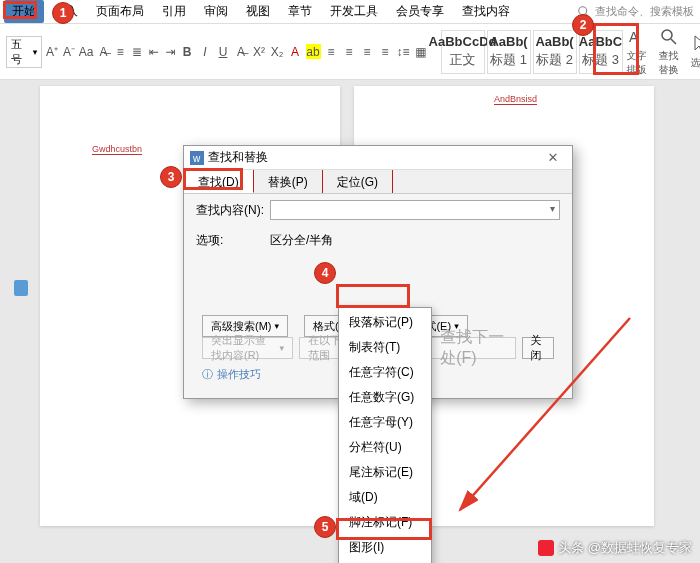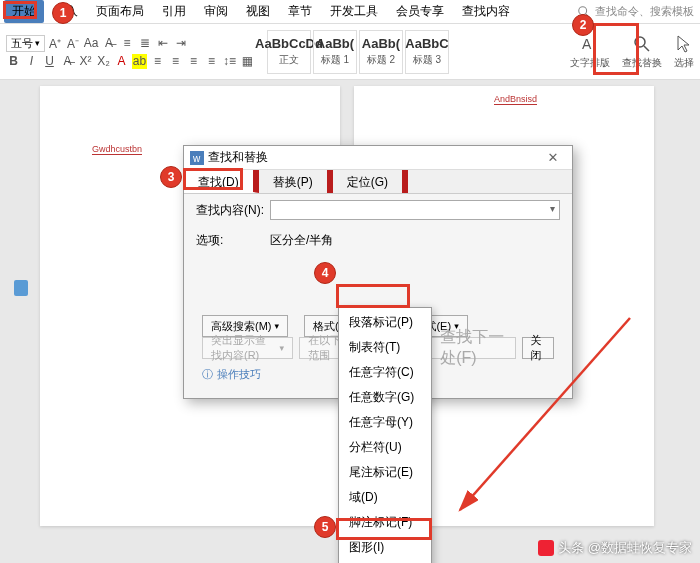--- a/index.html
+++ b/index.html
@@ -5,47 +5,47 @@
 * { box-sizing: border-box; margin: 0; padding: 0; font-family: "Microsoft YaHei", sans-serif; }
 body { width: 700px; height: 563px; background: #f0f0f0; overflow: hidden; position: relative; }
 
 .ribbon-tabs { display: flex; height: 24px; background: #fff; border-bottom: 1px solid #ddd; font-size: 12px; align-items: center; padding-left: 4px; gap: 2px; }
 .ribbon-tab { padding: 3px 8px; cursor: pointer; }
 .ribbon-tab.active { background: #4a7ebb; color: #000000; border-radius: 2px; }
 .ribbon-search { margin-left: auto; display: flex; align-items: center; gap: 4px; padding-right: 6px; color: #888; font-size: 11px; }
 .ribbon-search .icon-wrap { width: 14px; height: 14px; }
 
 .toolbar { display: flex; height: 56px; background: #fff; border-bottom: 1px solid #ddd; font-size: 11px; align-items: center; padding: 2px 6px; gap: 4px; position: relative; }
-.tool-group-font { display: flex; flex-direction: column; gap: 2px; }
+.tool-group-font { display: flex; flex-direction: row; gap: 2px; }
 .row-icons { display: flex; gap: 3px; align-items: center; }
 .tool-ico { width: 15px; height: 15px; display: inline-flex; align-items: center; justify-content: center; color: #555; font-size: 12px; }
 .font-size-box { border: 1px solid #ccc; padding: 0 4px; font-size: 11px; display: flex; align-items: center; gap: 2px; }
 
 .style-gallery { display: flex; gap: 2px; margin-left: 8px; }
 .style-item { width: 44px; height: 44px; border: 1px solid #ddd; display: flex; flex-direction: column; align-items: center; justify-content: center; font-size: 9px; }
 .style-item .preview { font-size: 13px; font-weight: bold; color: #333; }
-.style-item .lbl { font-size: 10px; color: #555; margin-top: 2px; }
+.style-item .lbl { font-size: 13px; color: #555; margin-top: 2px; }
 
 .right-tools { margin-left: auto; display: flex; gap: 12px; align-items: center; }
 .right-tool { display: flex; flex-direction: column; align-items: center; font-size: 10px; color: #555; gap: 2px; }
 .right-tool .ico-big { width: 20px; height: 20px; }
 
 .doc-area { position: absolute; top: 80px; left: 0; right: 0; bottom: 0; background: #e8e8e8; display: flex; gap: 14px; padding: 6px 10px 10px 40px; overflow: hidden; }
 .page { background: #fff; width: 300px; height: 440px; box-shadow: 0 1px 3px rgba(0,0,0,0.15); position: relative; }
 .page .pg-text { position: absolute; top: 58px; left: 52px; font-size: 9px; color: #b33; border-bottom: 1px solid #b33; }
 .page .pg-text2 { position: absolute; top: 8px; left: 140px; font-size: 9px; color: #b33; border-bottom: 1px solid #b33; }
 .doc-icon { position: absolute; left: 14px; top: 200px; width: 14px; height: 16px; background: #5a9bd5; border-radius: 2px; }
 
 .dialog { position: absolute; left: 183px; top: 145px; width: 390px; background: #f5f5f5; border: 1px solid #999; box-shadow: 4px 4px 12px rgba(0,0,0,0.3); z-index: 10; }
 .dlg-title { background: #fff; height: 24px; display: flex; align-items: center; padding: 0 6px; font-size: 12px; border-bottom: 1px solid #ddd; }
 .dlg-title .ico-sm { width: 14px; height: 14px; margin-right: 4px; }
 .dlg-close { margin-left: auto; width: 26px; text-align: center; cursor: pointer; font-size: 13px; color: #666; }
 
 .dlg-tabs { display: flex; background: #f0f0f0; height: 24px; border-bottom: 1px solid #ccc; font-size: 12px; }
-.dlg-tab { padding: 4px 14px; cursor: pointer; border-right: 6px solid #b91c1c; }
+.dlg-tab { padding: 4px 14px; cursor: pointer; border-right: 1px solid #b91c1c; }
 .dlg-tab.active { background: #fff; border-bottom: 1px solid #fff; }
 
 .dlg-body { padding: 6px 12px 10px; font-size: 12px; }
 .form-row { display: flex; align-items: center; margin-bottom: 12px; }
 .form-lbl { width: 74px; }
 .form-input { flex: 1; height: 20px; border: 1px solid #aaa; background: #fff; font-size: 11px; padding: 0 16px 0 4px; position: relative; }
 .form-input::after { content: "▾"; position: absolute; right: 4px; top: 2px; font-size: 10px; color: #666; }
 .form-text { font-size: 12px; }
 
 .dlg-buttons { display: flex; gap: 16px; margin-top: 66px; padding-left: 6px; }

